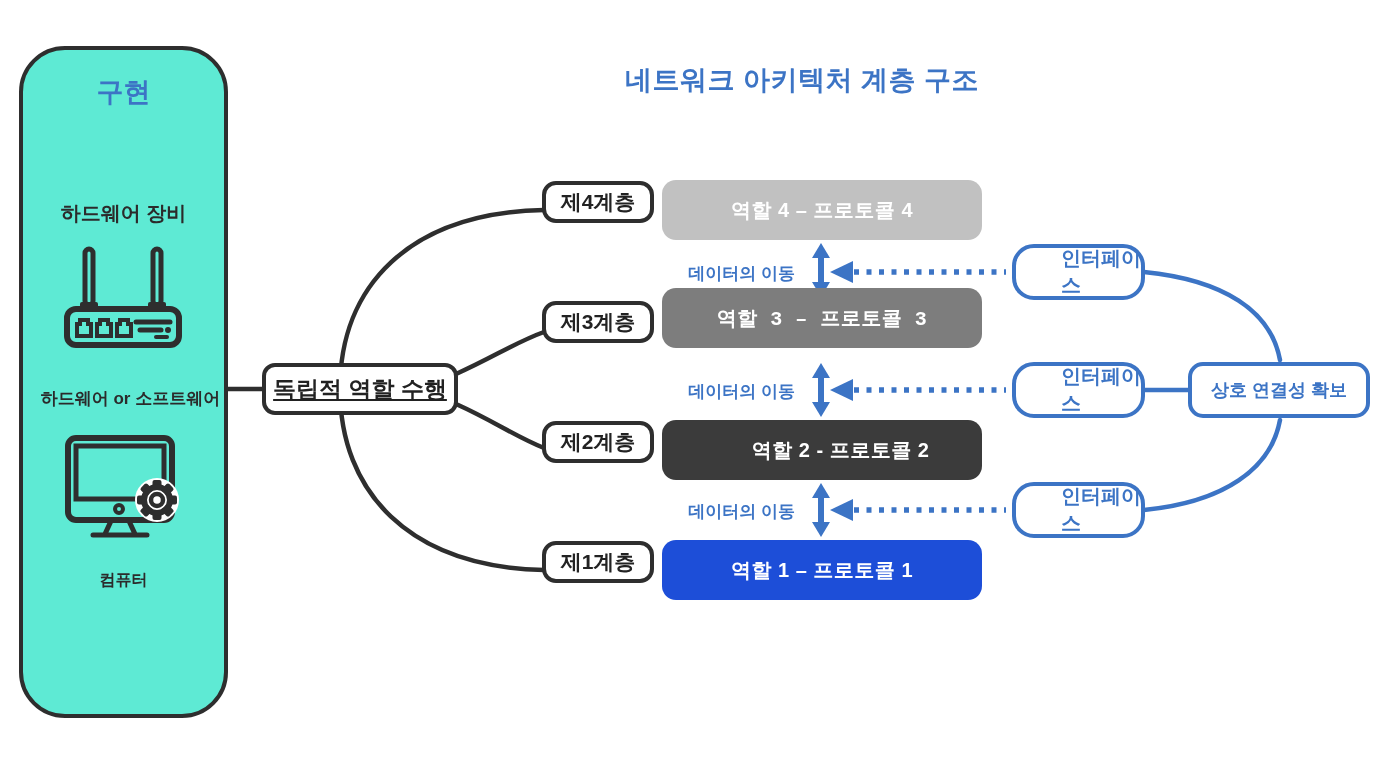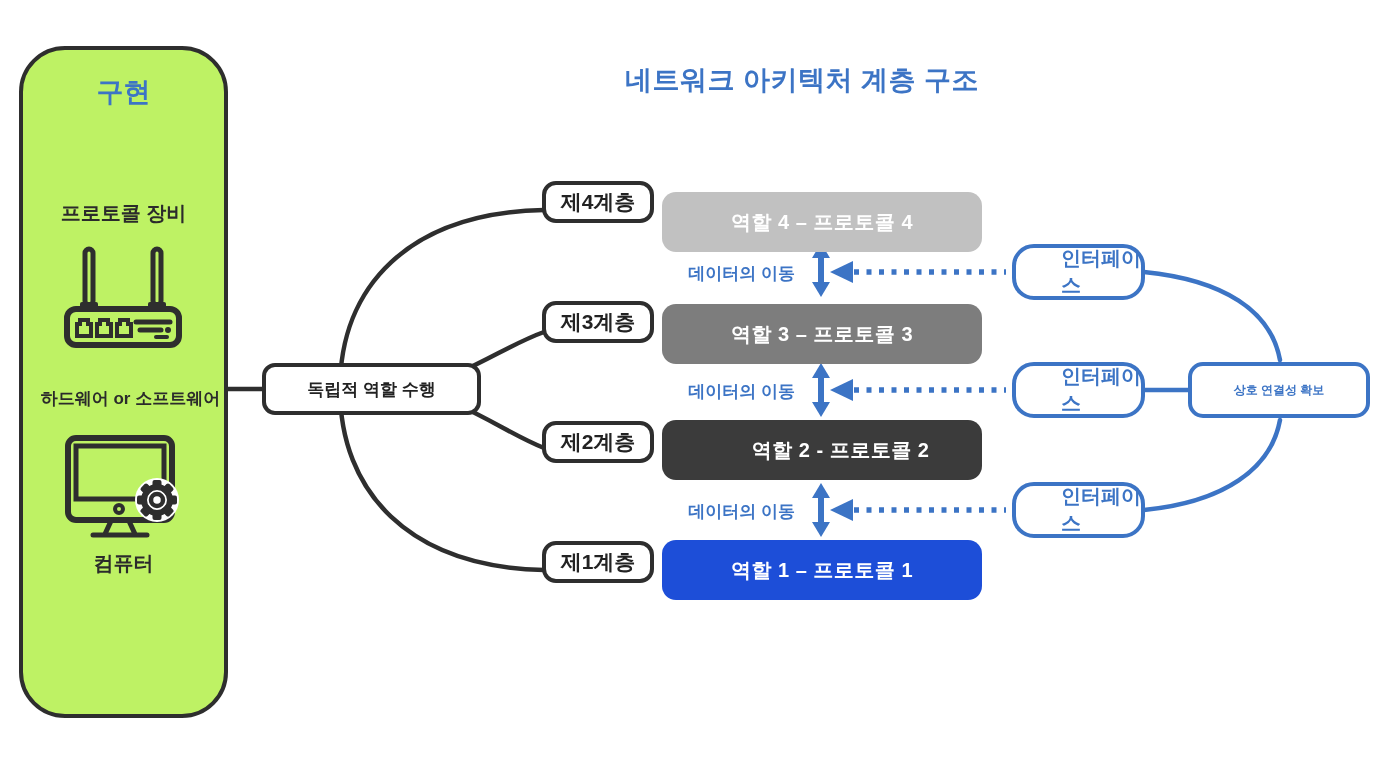--- a/index.html
+++ b/index.html
@@ -6,54 +6,54 @@
   * { box-sizing:border-box; }
   body { margin:0; background:#fff; }
   .canvas { position:relative; width:1378px; height:766px; background:#fff;
             font-family:"Liberation Sans", sans-serif; overflow:hidden; }
 
   .page-title { position:absolute; left:452px; top:62px; width:700px; text-align:center;
                 font-size:27px; font-weight:bold; color:var(--accent); letter-spacing:.5px; }
 
   
   .impl-panel { position:absolute; left:19px; top:46px; width:209px; height:672px;
-                border:4px solid var(--line-dark); border-radius:46px; background:#bef264; }
+                border:4px solid var(--line-dark); border-radius:46px; background:#5eead4; }
   .impl-title { position:absolute; top:24px; left:0; width:100%; text-align:center;
                 font-size:27px; font-weight:bold; color:var(--accent); }
   .impl-label { position:absolute; left:0; width:100%; text-align:center;
                 color:var(--text-dark); font-weight:600; }
   .lbl-net { top:150px; font-size:20px; }
   .lbl-hw  { top:337px; font-size:17px;margin-left:7px; }
-  .lbl-pc  { top:500px; font-size:20px; }
+  .lbl-pc  { top:520px; font-size:16px; }
   .icon-wrap { position:absolute; left:50%; transform:translateX(-50%); }
   .router-wrap { top:196px; }
   .computer-wrap { top:384px; }
 
   
   .overlay { position:absolute; left:0; top:0; z-index:1; }
   .stroke-dark { stroke:var(--line-dark); fill:none; stroke-width:4.5; stroke-linecap:round; }
   .stroke-accent { stroke:var(--accent); fill:none; stroke-width:4.5; stroke-linecap:round; }
   .arrow-line { stroke:var(--accent); stroke-width:6; fill:none; }
   .dot-line { stroke:var(--accent); stroke-width:5.5; fill:none; stroke-dasharray:5 7.5; }
   .fill-accent { fill:var(--accent); }
 
   
   .node { position:absolute; z-index:2; display:flex; align-items:center; justify-content:center;
           background:#fff; border-radius:14px; font-weight:bold; color:#222; }
-  .hub-box { left:262px; top:363px; width:219px; height:52px; border:4px solid var(--line-dark);
-             font-size:17px; border-radius:13px; }
+  .hub-box { left:262px; top:363px; width:196px; height:52px; border:4px solid var(--line-dark);
+             font-size:23px; border-radius:13px;text-decoration:underline; }
   .tier-box { left:542px; width:112px; height:42px; border:4px solid var(--line-dark); font-size:21px; }
   .role-box { left:662px; width:320px; height:60px; border:none; color:#fff; font-size:20px;
               letter-spacing:.5px; }
   .flow-label { position:absolute; z-index:2; left:655px; width:140px; text-align:right;
                 color:var(--accent); font-size:17px; font-weight:bold; }
   .iface-box { left:1012px; width:133px; height:56px; border:4px solid var(--accent);
                color:var(--accent); font-size:20px; border-radius:22px;padding-left:45px; }
   .interconnect-box { left:1188px; top:362px; width:182px; height:56px; border:4px solid var(--accent);
-                      color:var(--accent); font-size:12px; border-radius:15px; }
+                      color:var(--accent); font-size:18px; border-radius:15px; }
 
   .icon-stroke { stroke:var(--line-dark); fill:none; }
 </style>
 </head>
 <body>
 
 <div class="canvas">
 
   <div class="page-title">네트워크 아키텍처 계층 구조</div>
 
@@ -95,21 +95,21 @@
       <polygon class="fill-accent" points="830,390 853,379 853,401"></polygon>
     </g>
     <g>
       <line class="dot-line" x1="854" y1="510" x2="1006" y2="510"></line>
       <polygon class="fill-accent" points="830,510 853,499 853,521"></polygon>
     </g>
   </svg>
 
   <div class="impl-panel">
     <div class="impl-title">구현</div>
-    <div class="impl-label lbl-net">프로토콜 장비</div>
+    <div class="impl-label lbl-net">하드웨어 장비</div>
 
     <div class="icon-wrap router-wrap">
       <svg width="120" height="104" viewBox="0 0 120 104">
         <rect class="icon-stroke" x="21" y="3" width="8" height="56" rx="4" stroke-width="5" fill="#fff"></rect>
         <rect class="icon-stroke" x="89" y="3" width="8" height="56" rx="4" stroke-width="5" fill="#fff"></rect>
         <rect x="16" y="56" width="18" height="9" rx="2" fill="#2e2e2e"></rect>
         <rect x="84" y="56" width="18" height="9" rx="2" fill="#2e2e2e"></rect>
         <rect class="icon-stroke" x="3" y="63" width="112" height="36" rx="9" stroke-width="6" fill="#fff"></rect>
         <path class="icon-stroke" stroke-width="4" d="M13 90 V78 H16 V74 H24 V78 H27 V90 Z"></path>
         <path class="icon-stroke" stroke-width="4" d="M33 90 V78 H36 V74 H44 V78 H47 V90 Z"></path>
@@ -150,22 +150,22 @@
     <div class="impl-label lbl-pc">컴퓨터</div>
   </div>
 
   <div class="node hub-box">독립적 역할 수행</div>
 
   <div class="node tier-box" style="top:181px">제4계층</div>
   <div class="node tier-box" style="top:301px">제3계층</div>
   <div class="node tier-box" style="top:421px">제2계층</div>
   <div class="node tier-box" style="top:541px">제1계층</div>
 
-  <div class="node role-box" style="top: 192px; background: rgb(193, 193, 193);">역할 4 – 프로토콜 4</div>
-  <div class="node role-box" style="top: 304px; background: rgb(125, 125, 125);">역할 3 – 프로토콜 3</div>
+  <div class="node role-box" style="top: 180px; background: rgb(193, 193, 193);">역할 4 – 프로토콜 4</div>
+  <div class="node role-box" style="top: 288px; background: rgb(125, 125, 125); font-family: Liberation Mono, monospace;">역할 3 – 프로토콜 3</div>
   <div class="node role-box" style="top: 420px; background: rgb(59, 59, 59); padding-left: 37px;">역할 2 -  프로토콜 2</div>
   <div class="node role-box" style="top: 540px; background: #1d4ed8;">역할 1 – 프로토콜 1</div>
 
   <div class="flow-label" style="top:262px">데이터의 이동</div>
   <div class="flow-label" style="top:380px">데이터의 이동</div>
   <div class="flow-label" style="top:500px">데이터의 이동</div>
 
   <div class="node iface-box" style="top:244px">인터페이스</div>
   <div class="node iface-box" style="top:362px">인터페이스</div>
   <div class="node iface-box" style="top:482px">인터페이스</div>

